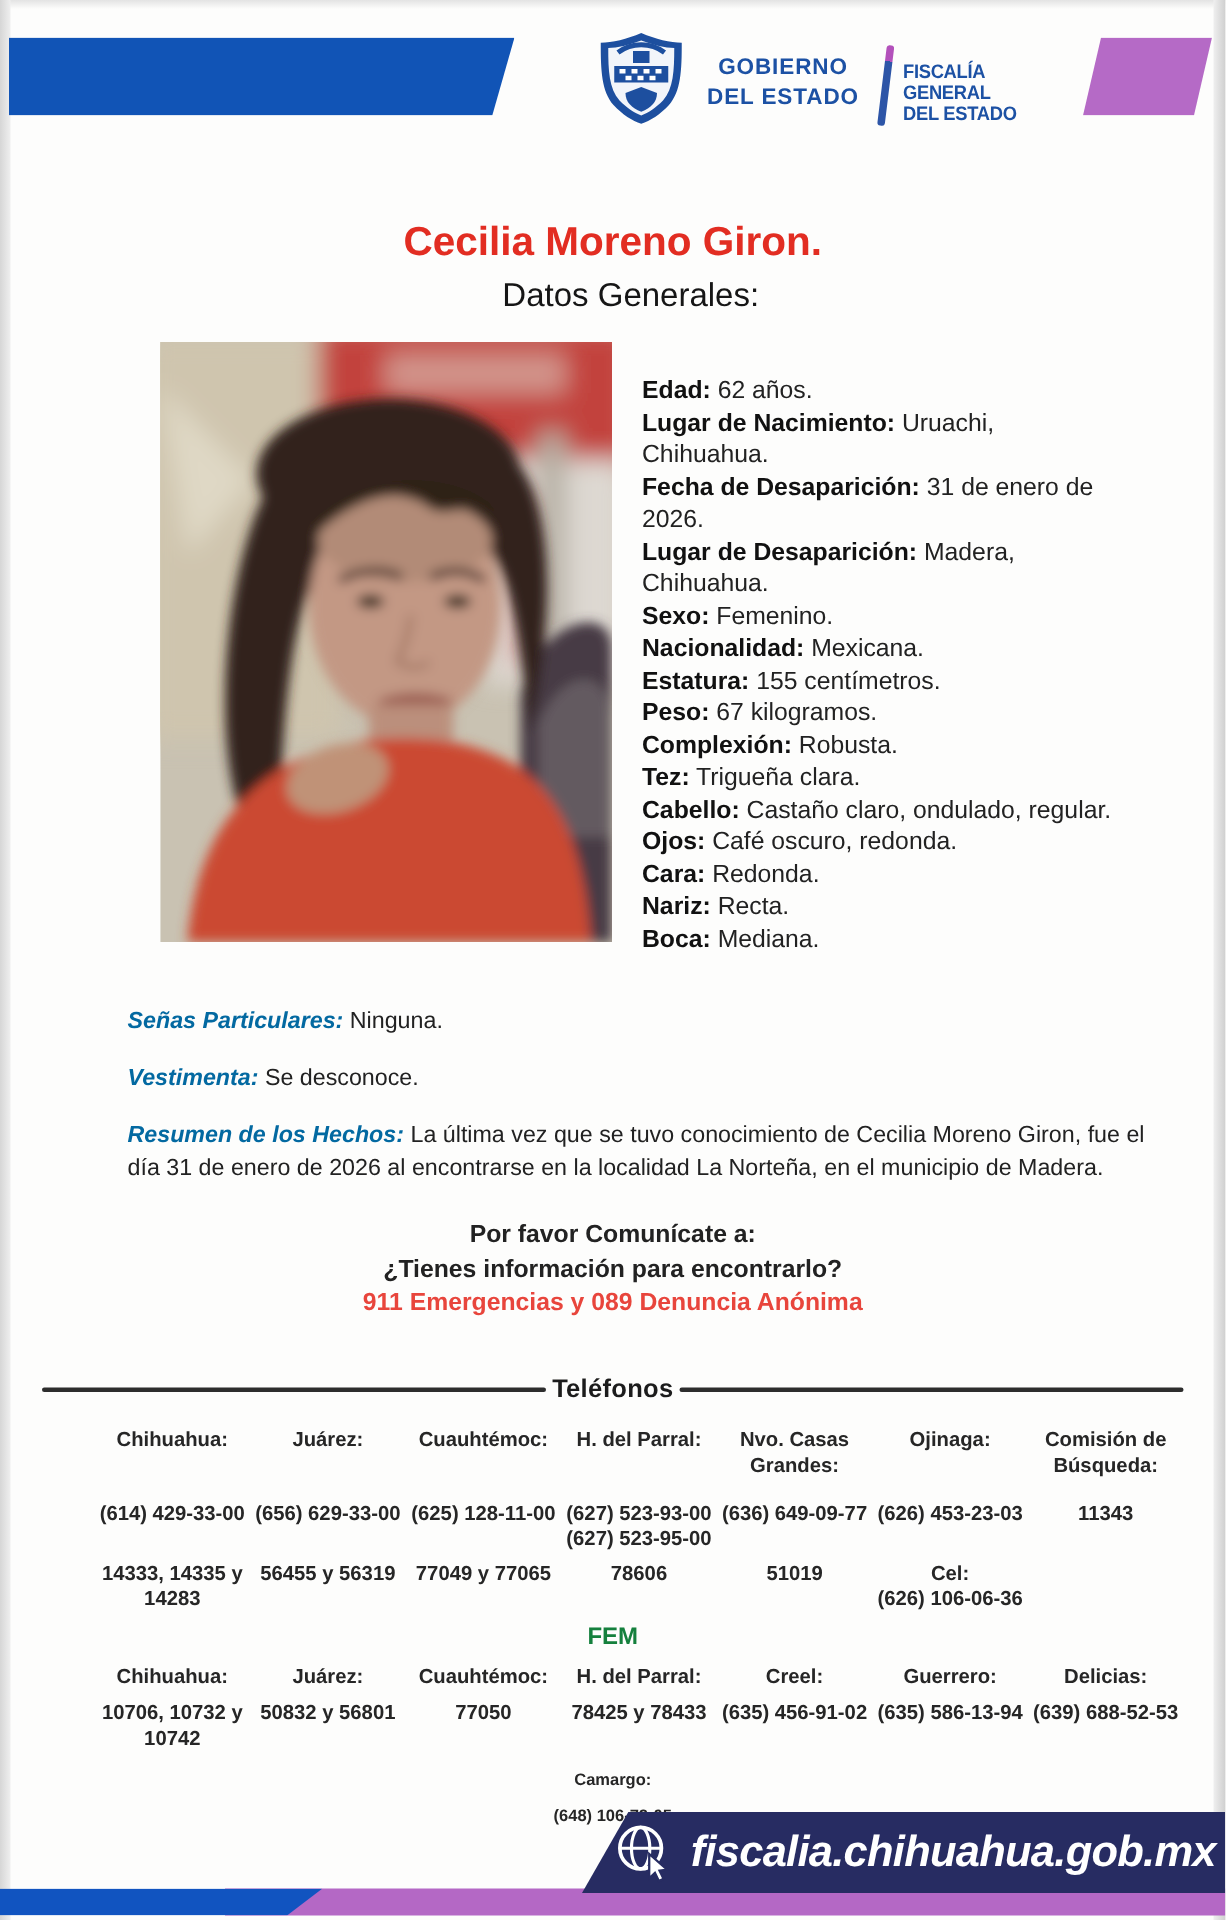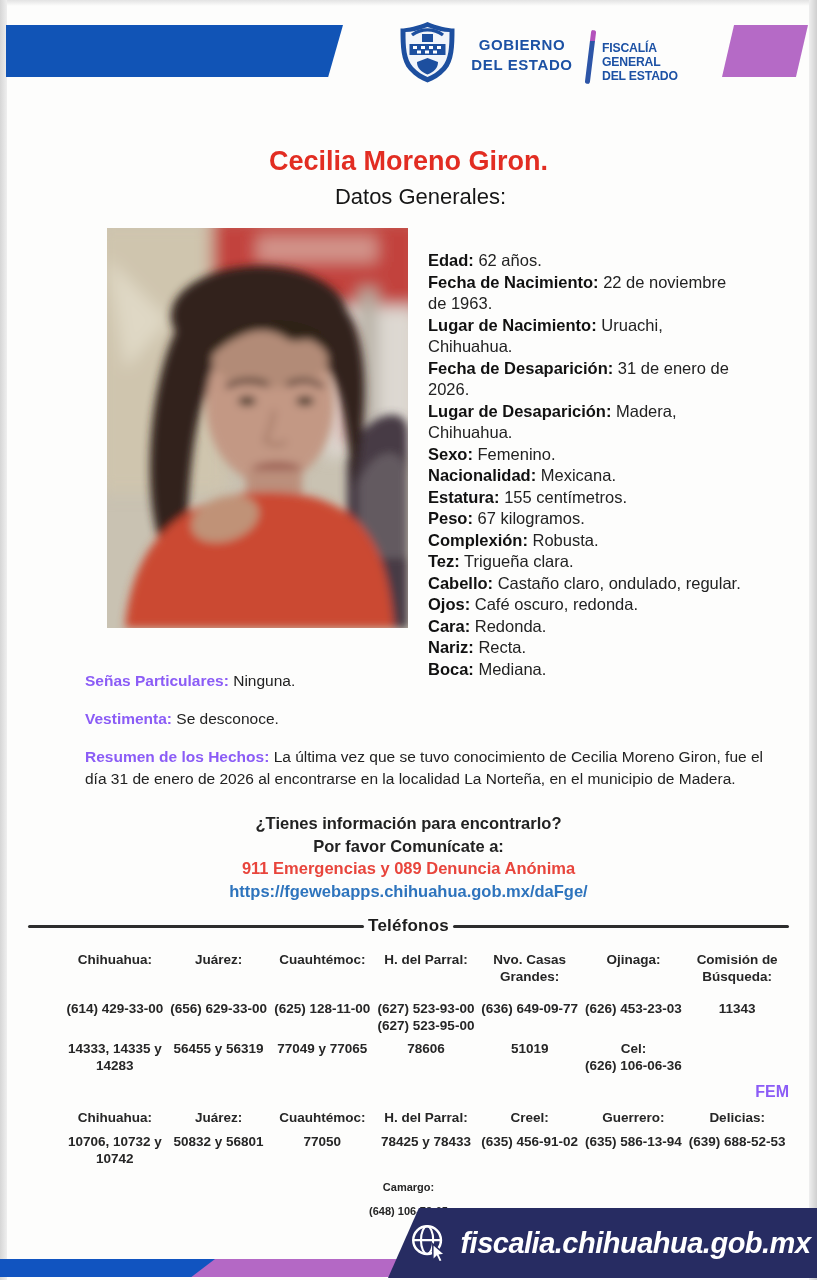--- a/index.html
+++ b/index.html
@@ -40,49 +40,49 @@
   .photo svg{display:block;width:100%;height:100%;}
 
   
   .gdata{position:absolute;left:428px;top:250px;width:348px;font-size:16.5px;line-height:21.5px;}
   .gdata .field b{color:#111;}
   .gdata .field span{white-space:pre-line;}
 
   
   .paras{position:absolute;left:85px;top:670px;width:678px;font-size:15.5px;line-height:22px;}
   .paras .field{margin-bottom:16px;}
-  .paras .field b{color:#8b5cf6;}
+  .paras .field b{color:#0369a1;font-style:italic;}
 
   
   .contact{position:absolute;left:0;top:812px;width:100%;text-align:center;
     font-size:16.5px;line-height:22.5px;font-weight:bold;}
   .contact .c-red{color:#e8453c;}
   .contact .c-link{color:#2e74bd;text-decoration:none;display:block;}
 
   
   .phones{position:absolute;left:28px;top:916px;width:761px;}
   .rule-row{display:flex;align-items:center;gap:4px;}
   .rule{flex:1;height:3px;background:#2d2d2d;border-radius:2px;}
   .rule-row h3{margin:0;font-size:17px;font-weight:bold;color:#1c1c1c;letter-spacing:.2px;}
   .pgrid{display:grid;grid-template-columns:repeat(7,1fr);align-items:start;text-align:center;margin-left:35px;}
   .pgrid .pcell{font-size:13.5px;line-height:17px;font-weight:bold;color:#262626;white-space:pre-line;padding:0 2px;}
   .pgrid.hdr{margin-top:15px;}
   .pgrid.r1{margin-top:15px;}
   .pgrid.r2{margin-top:6px;}
-  .fem-title{margin:9px 0 0 0;text-align:right;font-size:16px;font-weight:bold;color:#8b5cf6;}
+  .fem-title{margin:9px 0 0 0;text-align:center;font-size:16px;font-weight:bold;color:#15803d;}
   .fem-hdr{margin-top:8px;}
   .fem-row{margin-top:7px;}
   .camargo{margin-top:12px;text-align:center;font-size:11px;line-height:17px;font-weight:bold;color:#262626;}
   .camargo .cam-phone{margin-top:7px;font-weight:bold;}
 
   
   .stripe-purple{position:absolute;left:150px;top:1259px;width:667px;height:18px;background:#b468c5;}
   .stripe-blue{position:absolute;left:0;top:1259px;width:215px;height:18px;background:#1154c0;
     clip-path:polygon(0 0,100% 0,89% 100%,0 100%);}
-  .footer-banner{position:absolute;left:388px;top:1208px;width:429px;height:70px;background:#272c62;
+  .footer-banner{position:absolute;left:388px;top:1208px;width:429px;height:54px;background:#272c62;
     clip-path:polygon(7.2% 0,100% 0,100% 100%,0 100%);
     display:flex;align-items:center;justify-content:center;gap:10px;}
   .footer-banner .url{color:#ffffff;font-size:29px;font-weight:bold;font-style:italic;letter-spacing:-.5px;text-decoration:none;}
   .globe{width:42px;height:42px;margin-left:14px;flex:0 0 auto;}
 </style>
 </head>
 <body>
 
 <div class="page">
   <div class="edge-t"></div>
@@ -156,22 +156,20 @@
         <path d="M18 400 C24 328 60 286 110 272 C140 261 192 261 222 275 C262 291 282 330 287 400 Z" fill="#cb4a30"></path>
         <ellipse cx="118" cy="291" rx="35" ry="22" fill="#c09277" transform="rotate(-18 118 291)"></ellipse>
       </g>
     </svg>
   </div>
 
   <div class="gdata">
 
       <div class="field"><b>Edad:</b> <span>62 años.</span></div>
 
-      <div class="field"><b>Fecha de Nacimiento:</b> <span>22 de noviembre
-de 1963.</span></div>
 
       <div class="field"><b>Lugar de Nacimiento:</b> <span>Uruachi,
 Chihuahua.</span></div>
 
       <div class="field"><b>Fecha de Desaparición:</b> <span>31 de enero de
 2026.</span></div>
 
       <div class="field"><b>Lugar de Desaparición:</b> <span>Madera,
 Chihuahua.</span></div>
 
@@ -201,24 +199,23 @@
   <div class="paras">
 
       <div class="field"><b>Señas Particulares:</b> <span>Ninguna.</span></div>
 
       <div class="field"><b>Vestimenta:</b> <span>Se desconoce.</span></div>
 
       <div class="field"><b>Resumen de los Hechos:</b> <span>La última vez que se tuvo conocimiento de Cecilia Moreno Giron, fue el día 31 de enero de 2026 al encontrarse en la localidad La Norteña, en el municipio de Madera.</span></div>
     </div>
 
   <div class="contact">
+    <div>Por favor Comunícate a:</div>
     <div>¿Tienes información para encontrarlo?</div>
-    <div>Por favor Comunícate a:</div>
     <div class="c-red">911 Emergencias y 089 Denuncia Anónima</div>
-    <a class="c-link" href="#">https://fgewebapps.chihuahua.gob.mx/daFge/</a>
   </div>
 
   <div class="phones">
     <div class="rule-row">
       <div class="rule"></div>
       <h3>Teléfonos</h3>
       <div class="rule"></div>
     </div>
 
     <div class="pgrid hdr">

